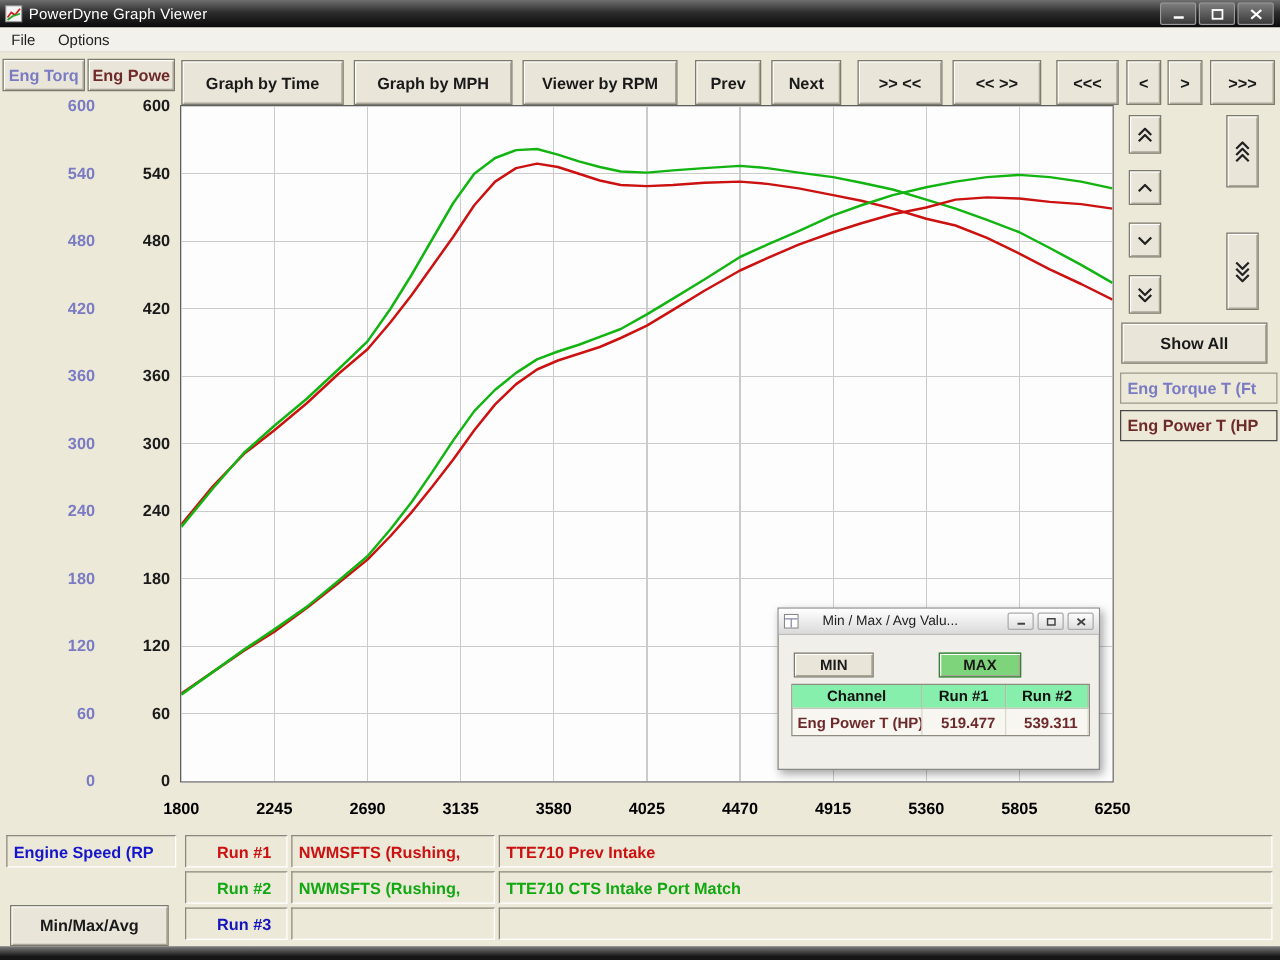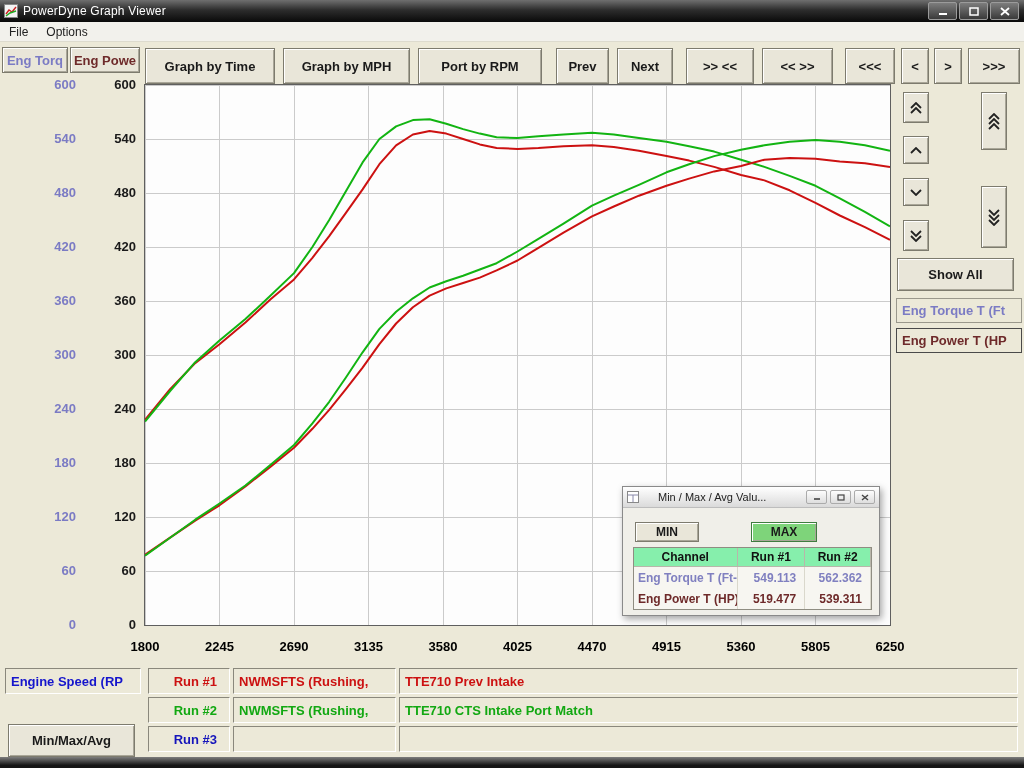--- a/index.html
+++ b/index.html
@@ -118,21 +118,21 @@
 <div class="tab btn3d" style="left:2px;width:66px;">
   <span style="color: rgb(123, 123, 196);">Eng Torq</span>
 </div>
 <div class="tab btn3d" style="left:70px;width:70px;">
   <span style="color: rgb(110, 42, 42);">Eng Powe</span>
 </div>
 
 <div id="toolbar">
     <div class="btn3d toolbar-btn" style="left: 145px; width: 130px;">Graph by Time</div>
     <div class="btn3d toolbar-btn" style="left: 283px; width: 127px;">Graph by MPH</div>
-    <div class="btn3d toolbar-btn" style="left: 418px; width: 124px;">Port by RPM</div>
+    <div class="btn3d toolbar-btn" style="left: 418px; width: 124px;">Viewer by RPM</div>
     <div class="btn3d toolbar-btn" style="left: 556px; width: 53px;">Prev</div>
     <div class="btn3d toolbar-btn" style="left: 617px; width: 56px;">Next</div>
     <div class="btn3d toolbar-btn" style="left: 686px; width: 68px;">&gt;&gt; &lt;&lt;</div>
     <div class="btn3d toolbar-btn" style="left: 762px; width: 71px;">&lt;&lt; &gt;&gt;</div>
     <div class="btn3d toolbar-btn" style="left: 845px; width: 50px;">&lt;&lt;&lt;</div>
     <div class="btn3d toolbar-btn" style="left: 901px; width: 28px;">&lt;</div>
     <div class="btn3d toolbar-btn" style="left: 934px; width: 28px;">&gt;</div>
     <div class="btn3d toolbar-btn" style="left: 968px; width: 52px;">&gt;&gt;&gt;</div>
   </div>
 
@@ -296,25 +296,20 @@
   <div class="mm-btn btn3d" id="mm-min">MIN</div>
   <div class="mm-btn btn3d" id="mm-max" style="background: rgb(126, 212, 122);">MAX</div>
   <div class="mm-table">
     <div id="mm-head">
         <div class="mm-th" style="width: 104px;">Channel</div>
         <div class="mm-th" style="width: 68px;">Run #1</div>
         <div class="mm-th" style="width: 66px;">Run #2</div>
       </div>
     <div id="mm-body">
         <div class="mm-row">
-          <div class="mm-td ch" style="width: 104px; color: rgb(128, 128, 192);">Eng Torque T (Ft-</div>
-          <div class="mm-td val" style="width: 68px; color: rgb(128, 128, 192);">549.113</div>
-          <div class="mm-td val" style="width: 66px; color: rgb(128, 128, 192);">562.362</div>
-        </div>
-        <div class="mm-row">
           <div class="mm-td ch" style="width: 104px; color: rgb(110, 42, 42);">Eng Power T (HP)</div>
           <div class="mm-td val" style="width: 68px; color: rgb(110, 42, 42);">519.477</div>
           <div class="mm-td val" style="width: 66px; color: rgb(110, 42, 42);">539.311</div>
         </div>
       </div>
   </div>
 </div>
 
 <div class="cellbox" style="left:5px;top:668px;width:136px;color:#1515cc;">Engine Speed (RP</div>
 <div id="bottom-runs">

